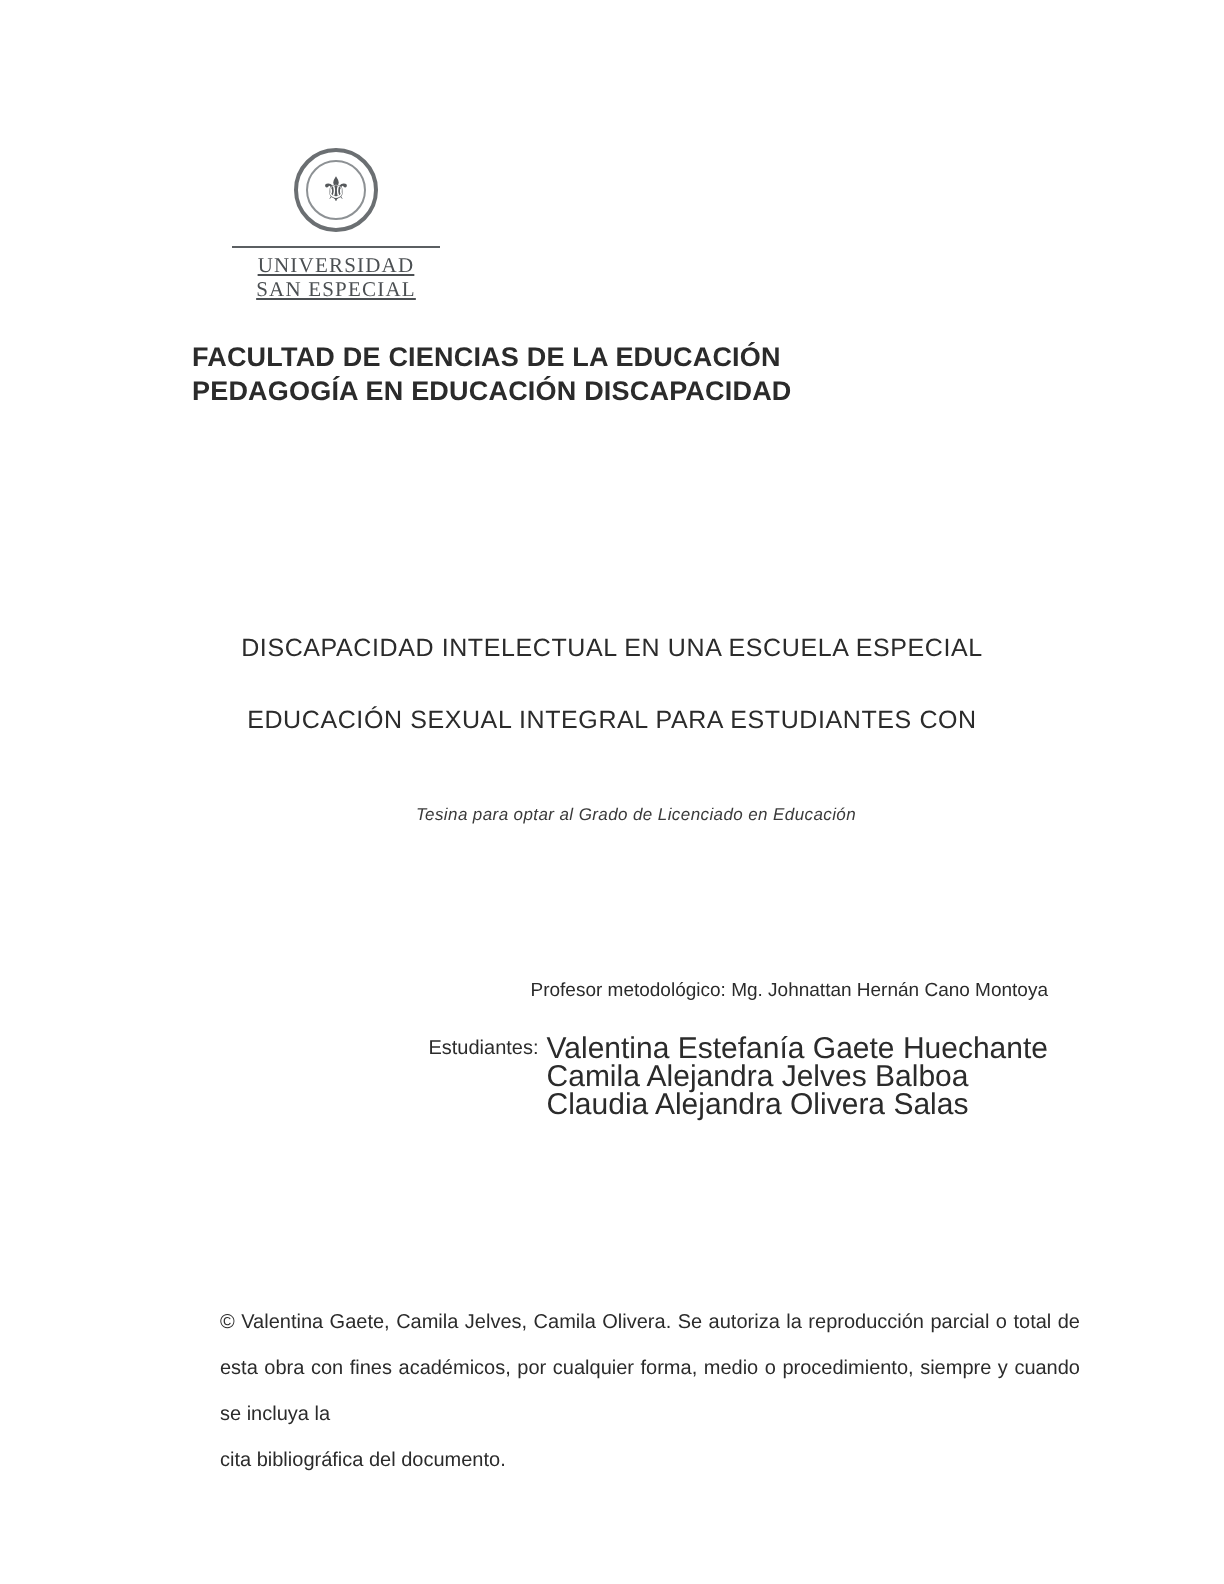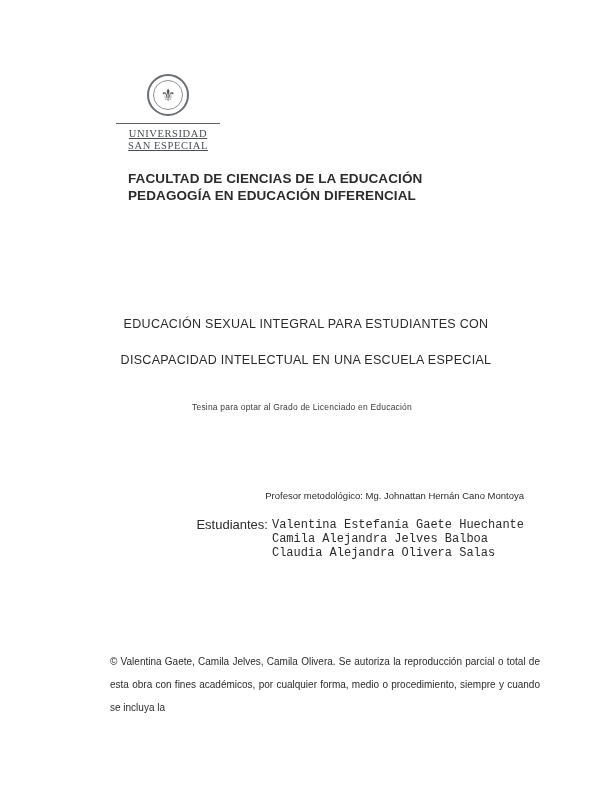--- a/index.html
+++ b/index.html
@@ -79,43 +79,44 @@
   .faculty {
     position: absolute;
     left: 96px;
     top: 170px;
     font-size: 13.5px;
     font-weight: bold;
     line-height: 17px;
     color: #2b2b2b;
     letter-spacing: 0.1px;
   }
-  .faculty div { white-space: nowrap; margin-left: 32px; }
+  .faculty div { white-space: nowrap; }
 
   
   .title {
     position: absolute;
     left: 76px;
     top: 306px;
     width: 460px;
     text-align: center;
     font-size: 12.5px;
     line-height: 36px;
     color: #2b2b2b;
     letter-spacing: 0.3px;
   }
   .subtitle {
     position: absolute;
-    left: 72px;
+    left: 88px;
     top: 402px;
     width: 460px;
     text-align: center;
     font-size: 8.5px;
     color: #3a3a3a;
     letter-spacing: 0.2px;
+    font-style: italic;
   }
 
   
   .credits {
     position: absolute;
     left: 76px;
     top: 490px;
     width: 460px;
     font-size: 9.5px;
     color: #2b2b2b;
@@ -126,31 +127,30 @@
     margin-bottom: 17px;
     white-space: nowrap;
   }
   .students-block {
     margin-top: 2px;
     display: flex;
     justify-content: flex-end;
     padding-right: 12px;
   }
   .students-label {
-    font-size: 13px;
+    font-size: 10px;
     padding-right: 4px;
     white-space: nowrap;
     line-height: 14px;
   }
   .students-names {
-    font-size: 12px;
+    font-size: 15px;
     line-height: 14px;
     text-align: left;
     white-space: nowrap;
-    font-family: Liberation Mono, monospace;
   }
 
   
   .copyright {
     position: absolute;
     left: 110px;
     top: 650px;
     width: 430px;
     font-size: 10px;
     line-height: 23px;
@@ -170,41 +170,42 @@
     </div>
     <div class="logo-rule"></div>
     <div class="logo-text">
       <span>UNIVERSIDAD</span>
       <span class="l2">SAN ESPECIAL</span>
     </div>
   </div>
 
   <div class="faculty">
     <div>FACULTAD DE CIENCIAS DE LA EDUCACIÓN</div>
-    <div>PEDAGOGÍA EN EDUCACIÓN DIFERENCIAL</div>
+    <div>PEDAGOGÍA EN EDUCACIÓN DISCAPACIDAD</div>
   </div>
 
   <div class="title">
+    <div>DISCAPACIDAD INTELECTUAL EN UNA ESCUELA ESPECIAL</div>
     <div>EDUCACIÓN SEXUAL INTEGRAL PARA ESTUDIANTES CON</div>
-    <div>DISCAPACIDAD INTELECTUAL EN UNA ESCUELA ESPECIAL</div>
   </div>
 
   <div class="subtitle">Tesina para optar al Grado de Licenciado en Educación</div>
 
   <div class="credits">
     <div class="credit-line">Profesor metodológico: Mg. Johnattan Hernán Cano Montoya</div>
     <div class="students-block">
       <div class="students-label">Estudiantes:</div>
       <div class="students-names">
         <div>Valentina Estefanía Gaete Huechante</div>
         <div>Camila Alejandra Jelves Balboa</div>
         <div>Claudia Alejandra Olivera Salas</div>
       </div>
     </div>
   </div>
 
   <div class="copyright">
     <span>©  Valentina Gaete, Camila Jelves, Camila Olivera.  Se autoriza la</span>
     <span>reproducción parcial o total de esta obra con fines académicos, por</span>
     <span>cualquier forma, medio o procedimiento, siempre y cuando se incluya la</span>
+    <span class="lastline">cita bibliográfica del documento.</span>
   </div>
 
 </div>
 
 </body></html>

